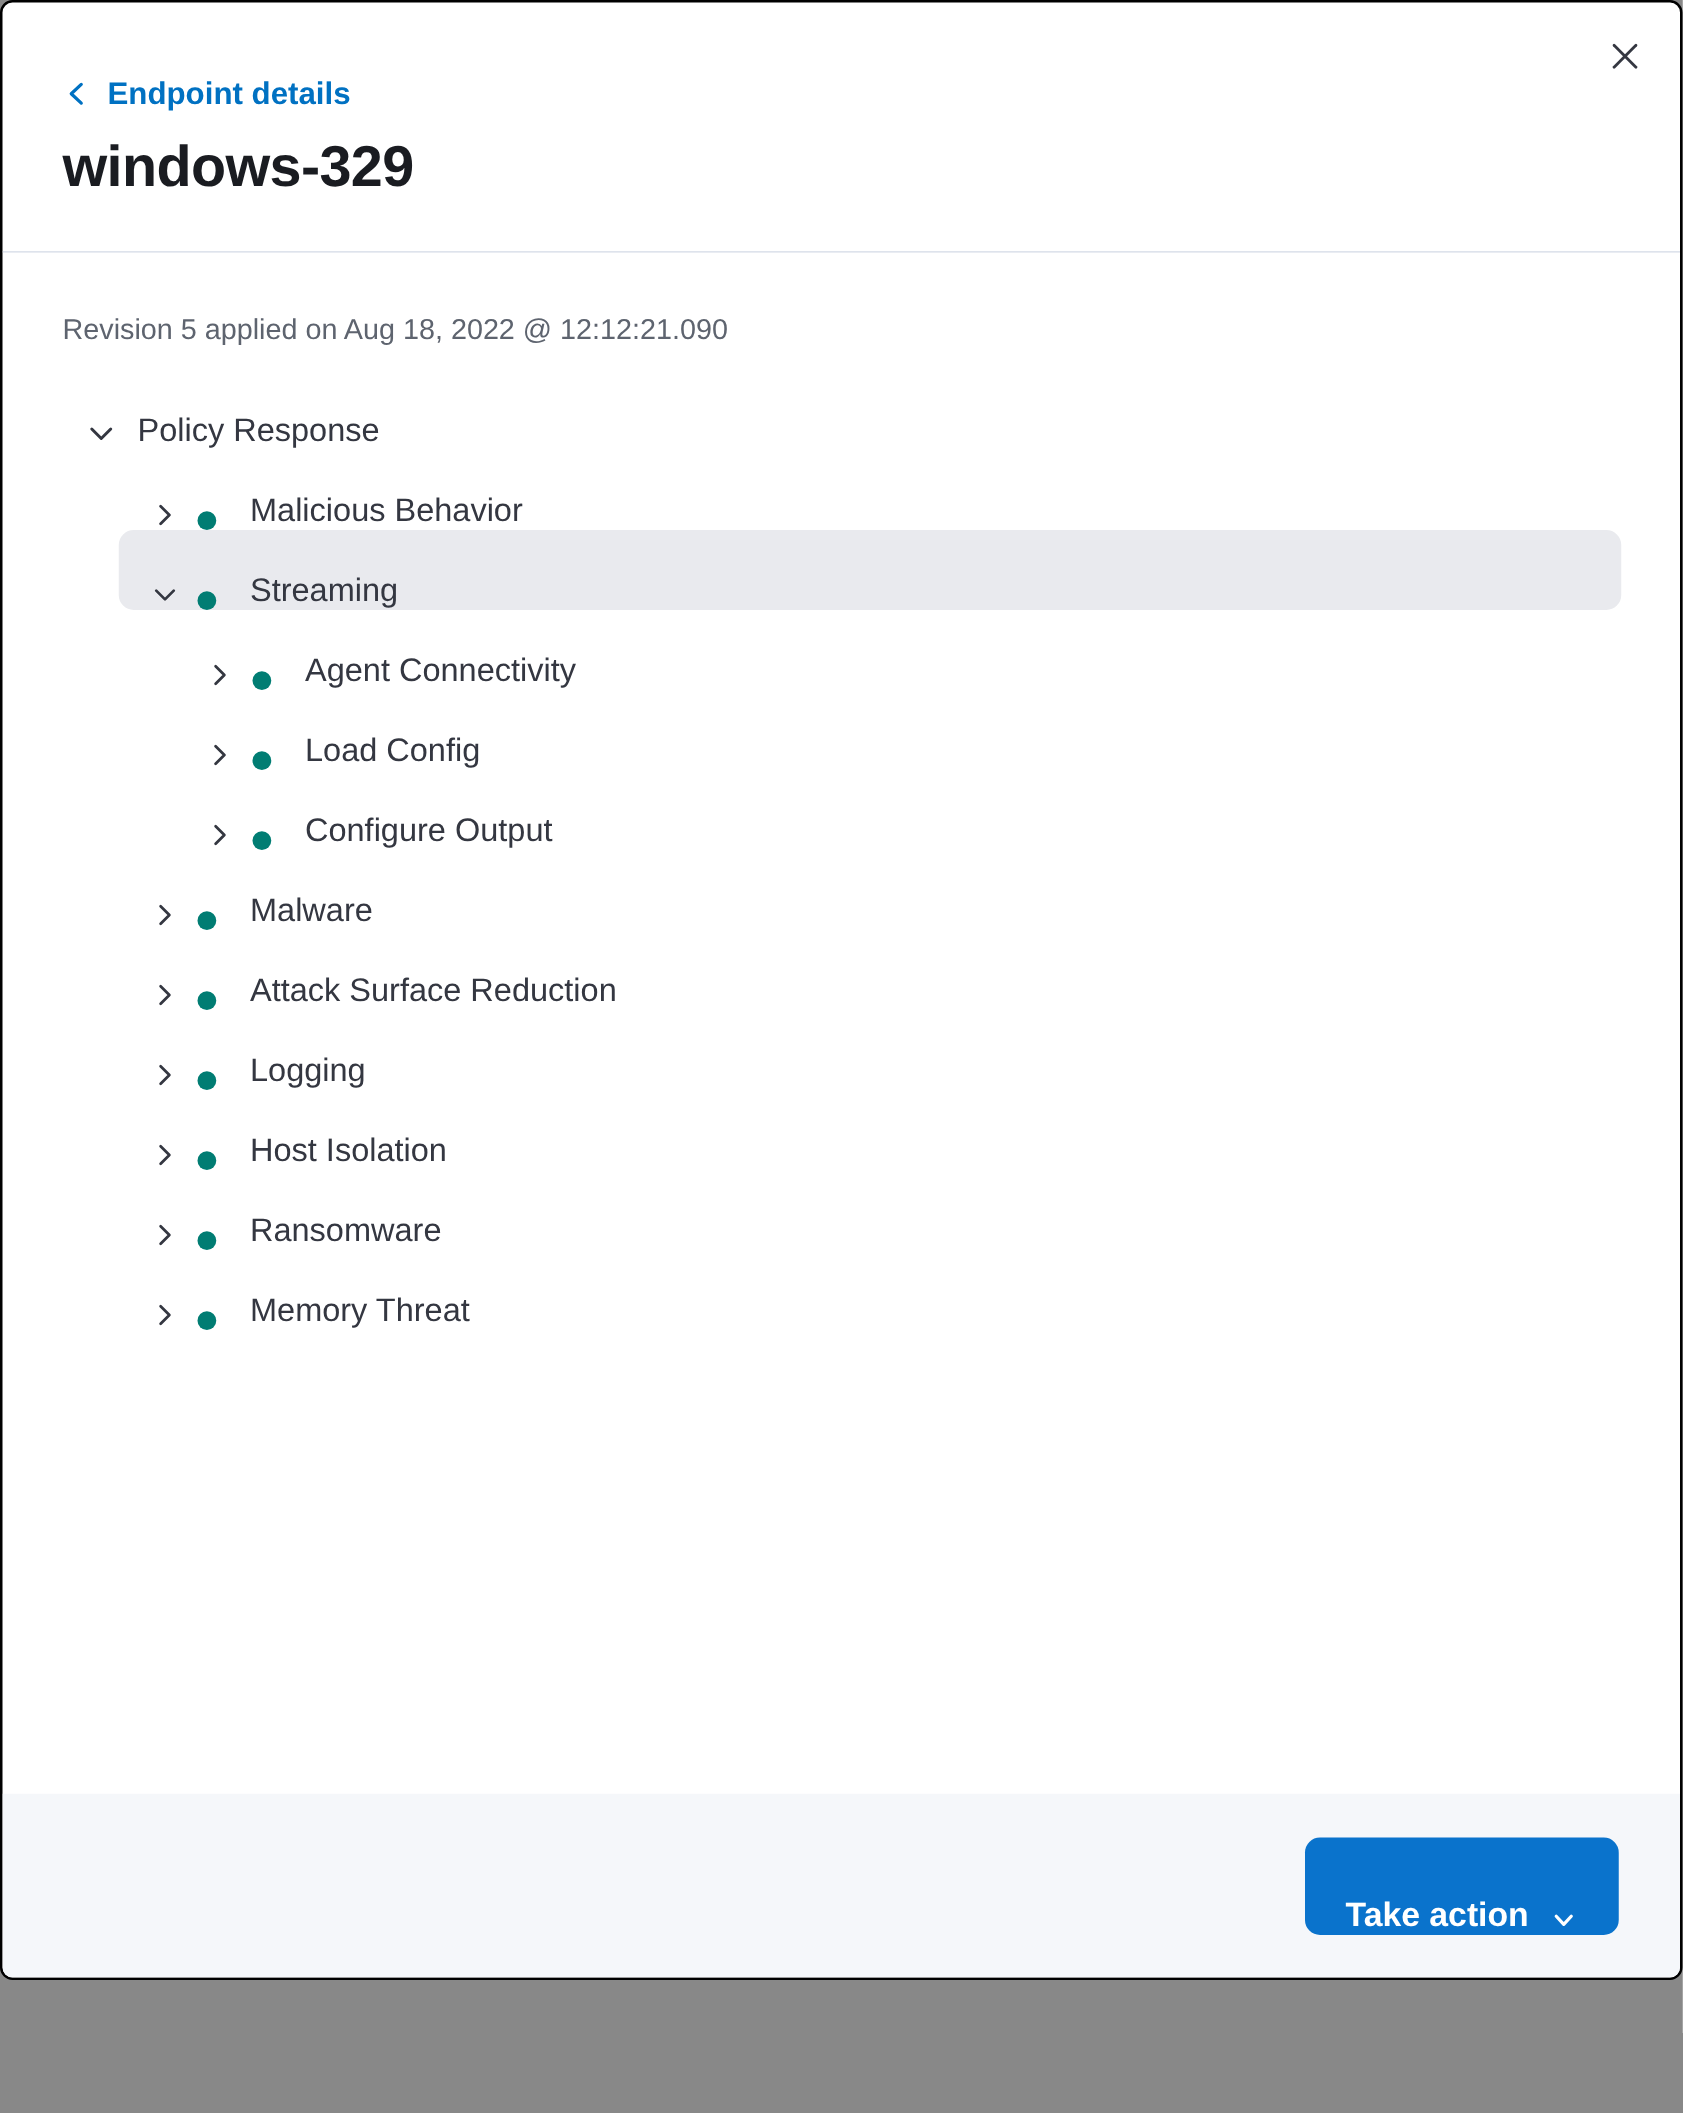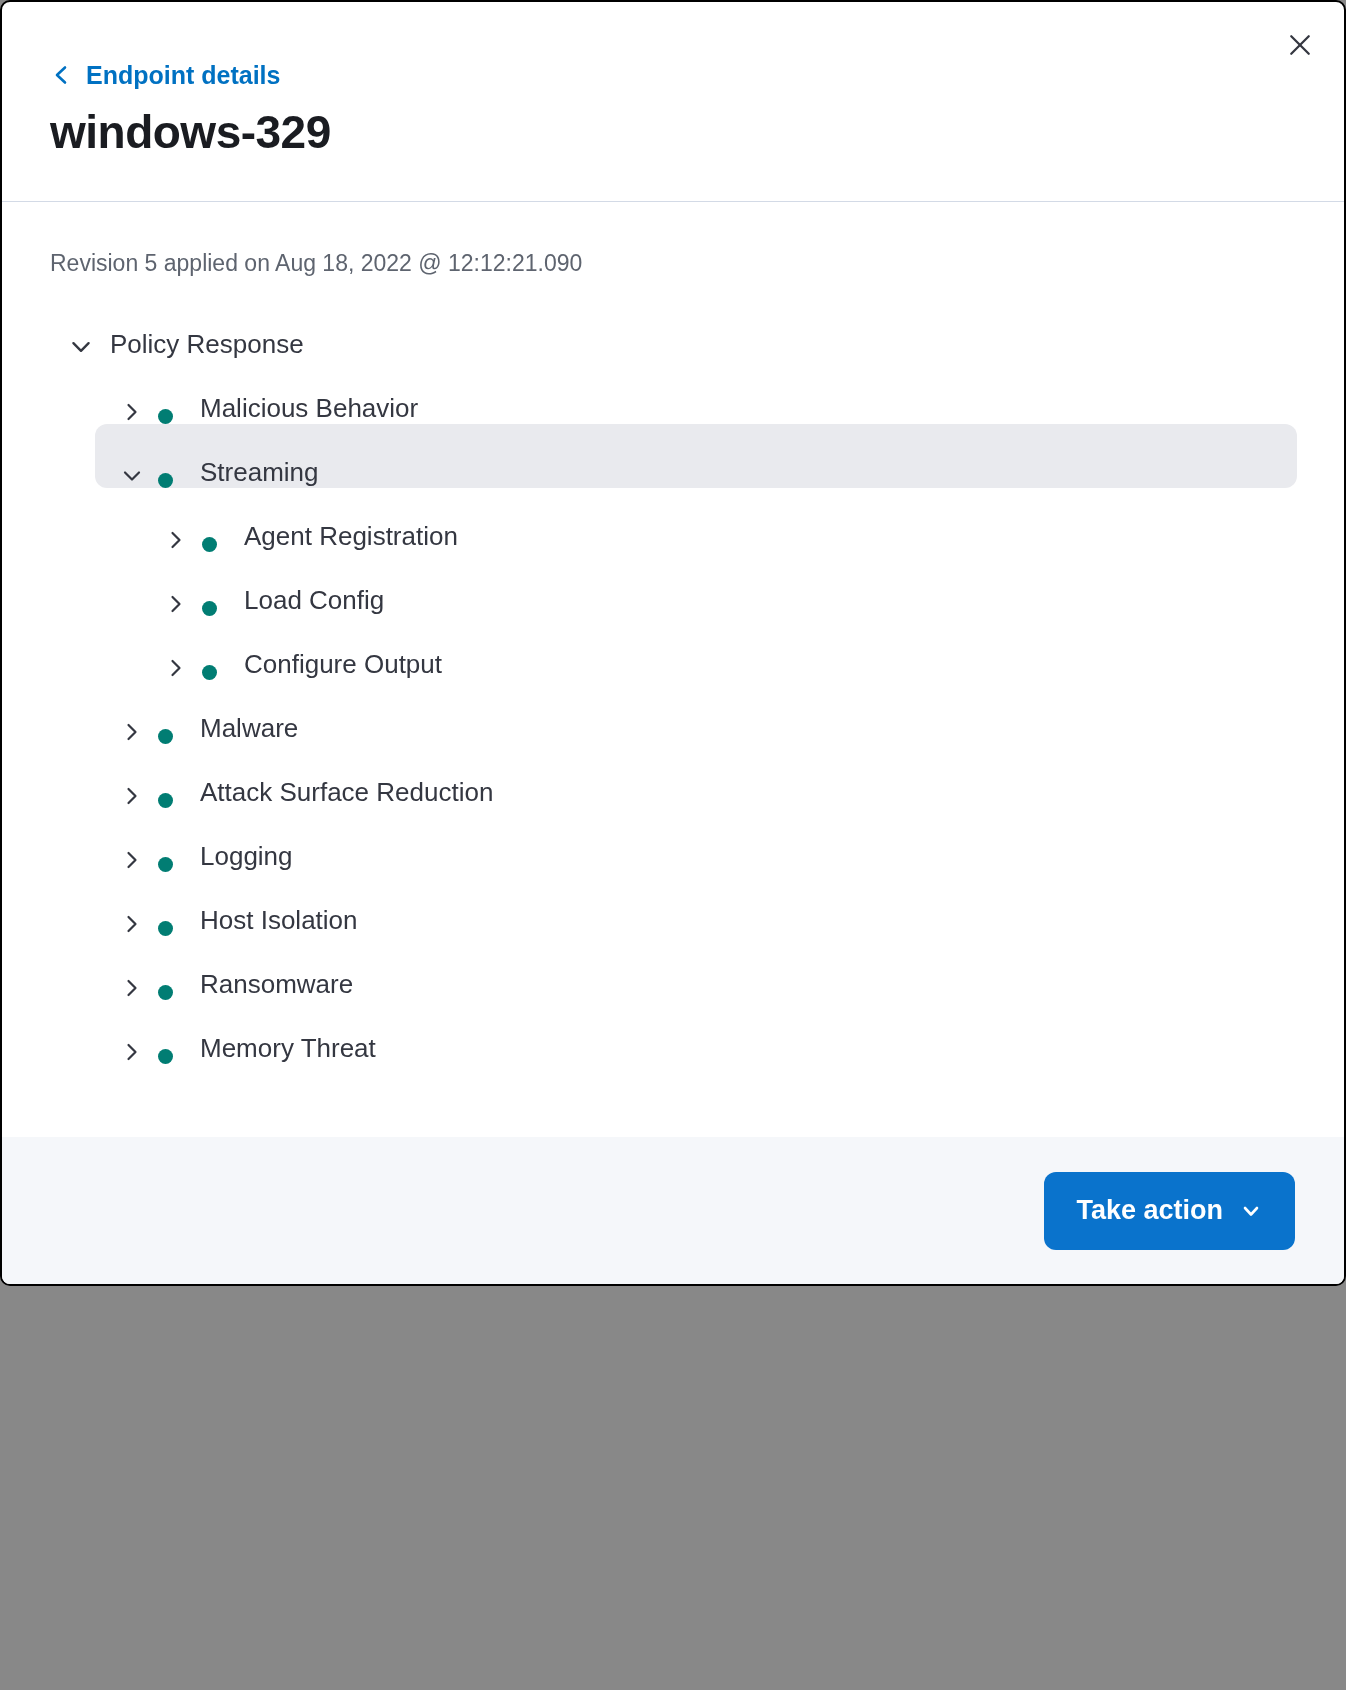--- a/index.html
+++ b/index.html
@@ -1,21 +1,21 @@
 <!DOCTYPE html>
 <html><head>
 <meta charset="utf-8">
 <style>
   * { margin: 0; padding: 0; box-sizing: border-box; }
   html, body { width: 1346px; height: 1690px; background: #888; }
   body { font-family: "Liberation Sans", sans-serif; }
 
   .flyout {
     position: absolute; inset: 0;
-    width: 1346px; height: 1286px;
+    width: 1346px; height: 1584px;
     background: #FFFFFF;
     border: 2px solid #000000;
     border-radius: 10px;
     overflow: hidden;
     display: flex; flex-direction: column;
   }
 
   
   .flyout-header {
     position: relative;
@@ -80,21 +80,21 @@
 
   
   .flyout-footer {
     flex: 0 0 147px;
     background: #F5F7FA;
     display: flex; align-items: center; justify-content: flex-end;
     padding-right: 49px;
   }
   .take-action-btn {
     height: 78px; min-width: 249px;
-    display: inline-flex; align-items: center; justify-content: center; gap: 16px;
+    display: inline-flex; align-items: flex-end; justify-content: center; gap: 16px;
     background: #0A73CC; color: #FFFFFF;
     border: none; border-radius: 12px;
     font-size: 27px; font-weight: 700;
     font-family: "Liberation Sans", sans-serif;
     padding: 0 32px; cursor: pointer;
   }
   .take-action-btn svg { display: block; }
 </style>
 </head>
 <body>
@@ -152,21 +152,21 @@
             <span class="status-dot"></span>
             <span class="tree-label">Streaming</span>
           </div>
           <div class="tree-row level-2">
             <span class="arrow">
               <svg width="24" height="24" viewBox="0 0 24 24" fill="none">
                 <polyline points="8.5 5 15.5 12 8.5 19" stroke="#343741" stroke-width="2.2" stroke-linecap="round" stroke-linejoin="round"></polyline>
               </svg>
             </span>
             <span class="status-dot"></span>
-            <span class="tree-label">Agent Registration</span>
+            <span class="tree-label">Agent Connectivity</span>
           </div>
           <div class="tree-row level-2">
             <span class="arrow">
               <svg width="24" height="24" viewBox="0 0 24 24" fill="none">
                 <polyline points="8.5 5 15.5 12 8.5 19" stroke="#343741" stroke-width="2.2" stroke-linecap="round" stroke-linejoin="round"></polyline>
               </svg>
             </span>
             <span class="status-dot"></span>
             <span class="tree-label">Load Config</span>
           </div>

